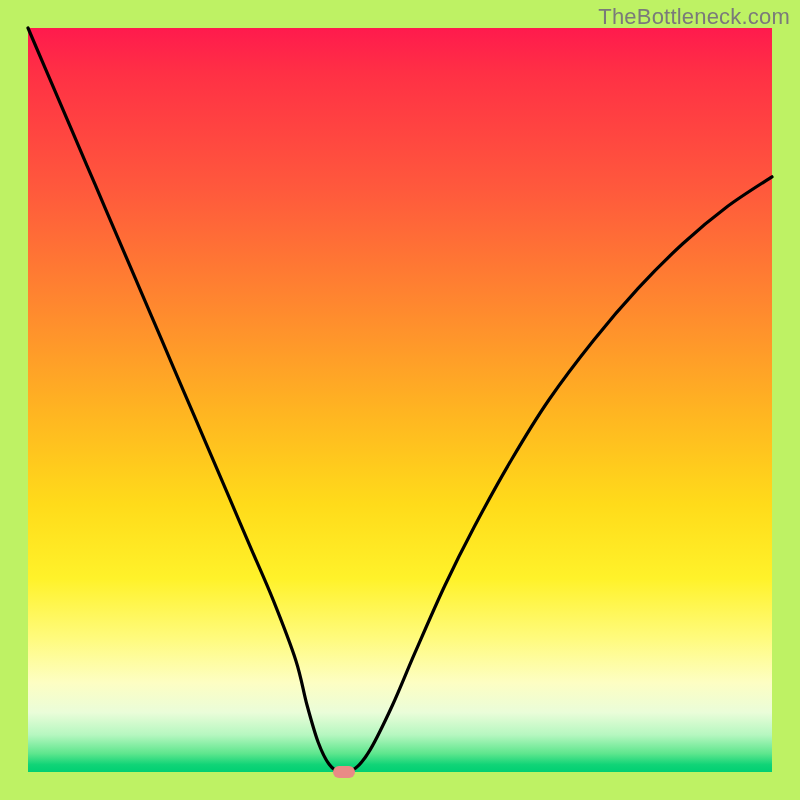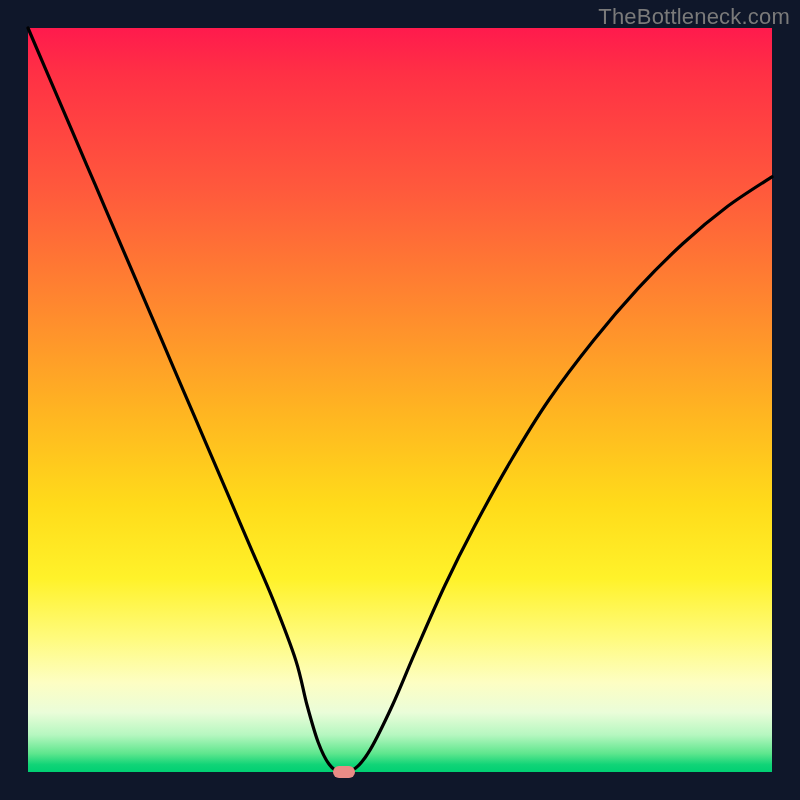--- a/index.html
+++ b/index.html
@@ -10,21 +10,21 @@
     background: #000;
     overflow: hidden;
     font-family: Arial, Helvetica, sans-serif;
   }
   .frame {
     position: absolute;
     left: 0;
     top: 0;
     width: 800px;
     height: 800px;
-    background: #0f172a;
+    background: #bef264;
   }
   .plot {
     position: absolute;
     
     left: 28px;
     top: 28px;
     width: 744px;
     height: 744px;
     
     background: linear-gradient(

